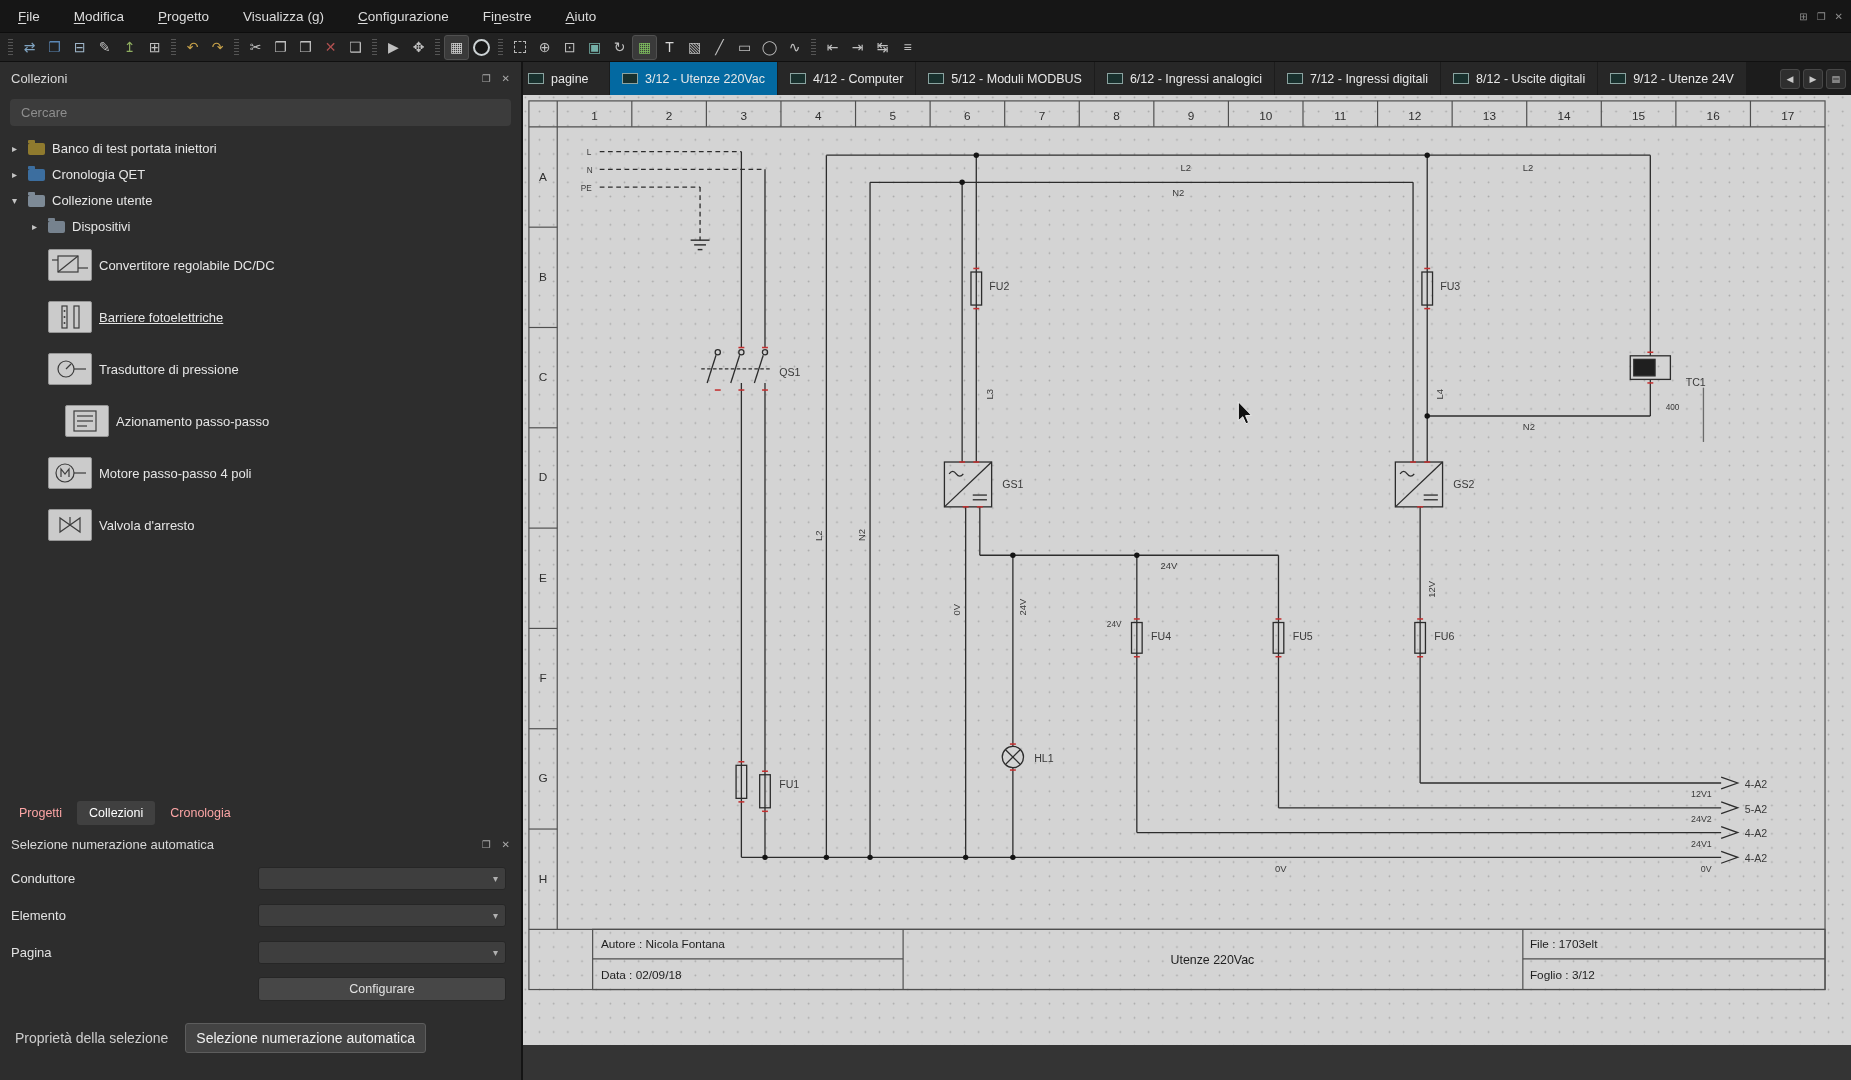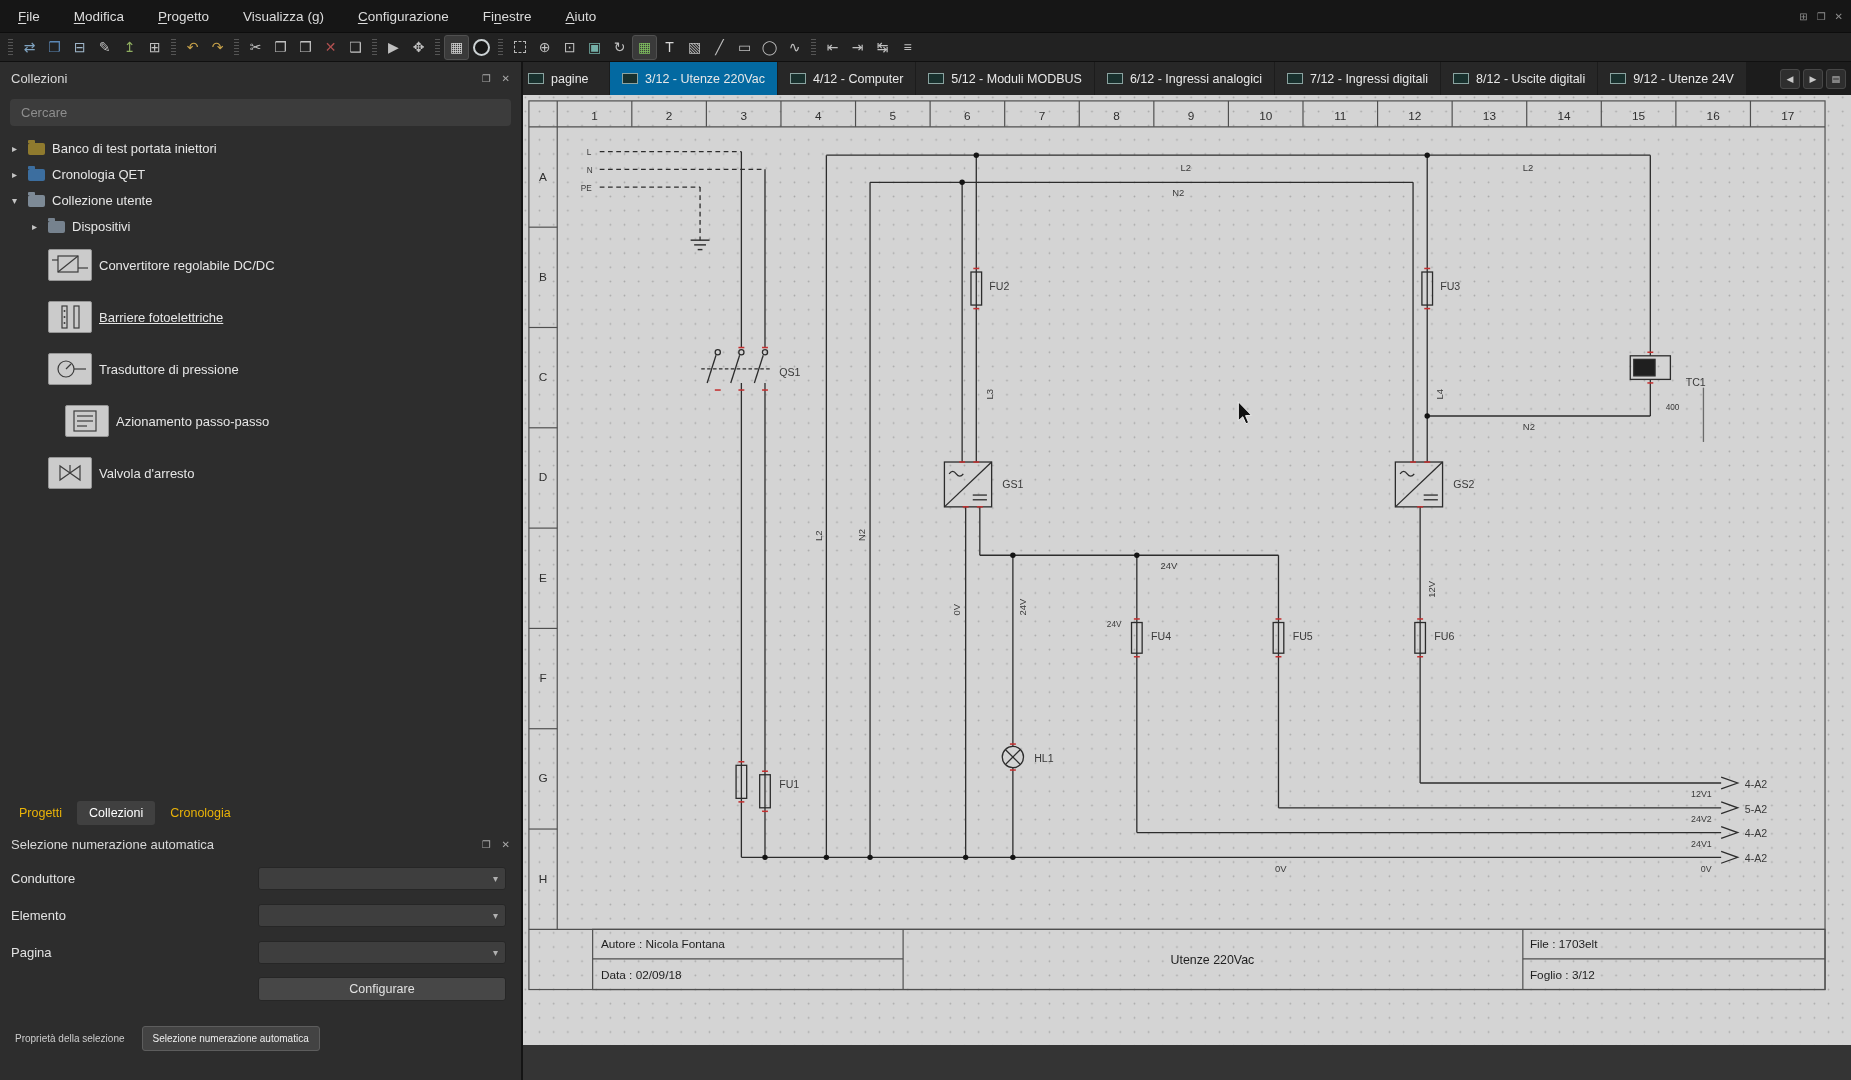--- a/index.html
+++ b/index.html
@@ -43,34 +43,34 @@
   #tree{flex:1;overflow:hidden;font-size:13px;color:#e6e6e6}
   .trow{display:flex;align-items:center;height:26px;gap:7px}
   .trow.elem{height:52px}
   .texp{width:13px;text-align:center;color:#c4c4c4;font-size:10px;flex:none}
   .ficon{width:17px;height:12px;border-radius:2px;position:relative;flex:none;margin-top:2px}
   .ficon::before{content:"";position:absolute;top:-3px;left:0;width:7px;height:3px;
     background:inherit;border-radius:1px 1px 0 0}
   .thumb{width:44px;height:32px;background:#cbcbcb;border:1px solid #969696;border-radius:2px;
     display:flex;align-items:center;justify-content:center;flex:none}
   #dock-tabs{height:30px;display:flex;align-items:center;padding:0 7px;gap:3px;flex:none}
-  .dtab{padding:5px 12px;font-size:12.5px;color:#eab308;border-radius:3px;cursor:default}
+  .dtab{padding:5px 12px;font-size:12.5px;color:#fca5a5;border-radius:3px;cursor:default}
   .dtab.active{background:#404040;color:#fff}
 
   #numbering{height:186px;display:flex;flex-direction:column;flex:none}
   .field-row{height:37px;display:flex;align-items:center;padding:0 15px 0 11px;font-size:13px}
   .combo{margin-left:auto;width:248px;height:23px;background:#3e3e3e;border:1px solid #262626;
     border-radius:3px;display:flex;align-items:center;justify-content:flex-end;
     padding:0 7px;color:#b0b0b0;font-size:10px}
   .btn-row{height:36px;display:flex;align-items:center;padding:0 15px}
   #configure{margin-left:auto;width:248px;height:24px;background:#474747;border:1px solid #262626;
     border-radius:3px;color:#e2e2e2;font-size:12.5px}
 
   #bottom-tabs{margin-top:8px;height:32px;display:flex;align-items:center;padding:0 5px;gap:7px;flex:none}
-  .btab{padding:6px 10px;font-size:10px;color:#cdcdcd;white-space:nowrap}
+  .btab{padding:6px 10px;font-size:14px;color:#cdcdcd;white-space:nowrap}
   .btab.active{background:#434343;border:1px solid #5d5d5d;border-radius:3px;color:#efefef}
 
   
   #main{flex:1;display:flex;flex-direction:column;min-width:0;background:#303030}
   #page-tabs{height:33px;background:#1c1c1c;display:flex;align-items:stretch;gap:1px;
     padding-right:5px;flex:none}
   .ptab{display:flex;align-items:center;gap:7px;padding:0 12px;background:#272727;
     color:#e8e8e8;font-size:12.5px;white-space:nowrap;cursor:default}
   .ptab.active{background:#0369a1}
   .ptab.cut{width:86px;overflow:hidden;padding-left:5px}
@@ -288,20 +288,31 @@
               <span class="texp"></span>
               <span class="thumb">
                 <svg viewBox="0 0 40 28" width="40" height="28">
                   <rect x="7" y="4" width="22" height="20" stroke="#3c3c3c" stroke-width="1.2" fill="none"></rect>
                   <line x1="10" y1="9" x2="26" y2="9" stroke="#3c3c3c" stroke-width="1.2" fill="none"></line>
                   <line x1="10" y1="14" x2="26" y2="14" stroke="#3c3c3c" stroke-width="1.2" fill="none"></line>
                   <line x1="10" y1="19" x2="20" y2="19" stroke="#3c3c3c" stroke-width="1.2" fill="none"></line>
                 </svg>
               </span>
               <span class="tlabel">Azionamento passo-passo</span>
+            </div>
+            <div class="trow elem" style="padding-left: 28px;">
+              <span class="texp"></span>
+              <span class="thumb">
+                <svg viewBox="0 0 40 28" width="40" height="28">
+                  <circle cx="15" cy="14" r="9" stroke="#3c3c3c" stroke-width="1.2" fill="none"></circle>
+                  <path d="M11,18 L11,10 L15,15 L19,10 L19,18" stroke="#3c3c3c" stroke-width="1.2" fill="none"></path>
+                  <line x1="24" y1="14" x2="36" y2="14" stroke="#3c3c3c" stroke-width="1.2" fill="none"></line>
+                </svg>
+              </span>
+              <span class="tlabel">Motore passo-passo 4 poli</span>
             </div>
             <div class="trow elem" style="padding-left: 28px;">
               <span class="texp"></span>
               <span class="thumb">
                 <svg viewBox="0 0 40 28" width="40" height="28">
                   <path d="M10,7 L10,21 L20,14 Z" stroke="#3c3c3c" stroke-width="1.2" fill="none"></path>
                   <path d="M30,7 L30,21 L20,14 Z" stroke="#3c3c3c" stroke-width="1.2" fill="none"></path>
                   <line x1="20" y1="14" x2="20" y2="6" stroke="#3c3c3c" stroke-width="1.2" fill="none"></line>
                 </svg>
               </span>

